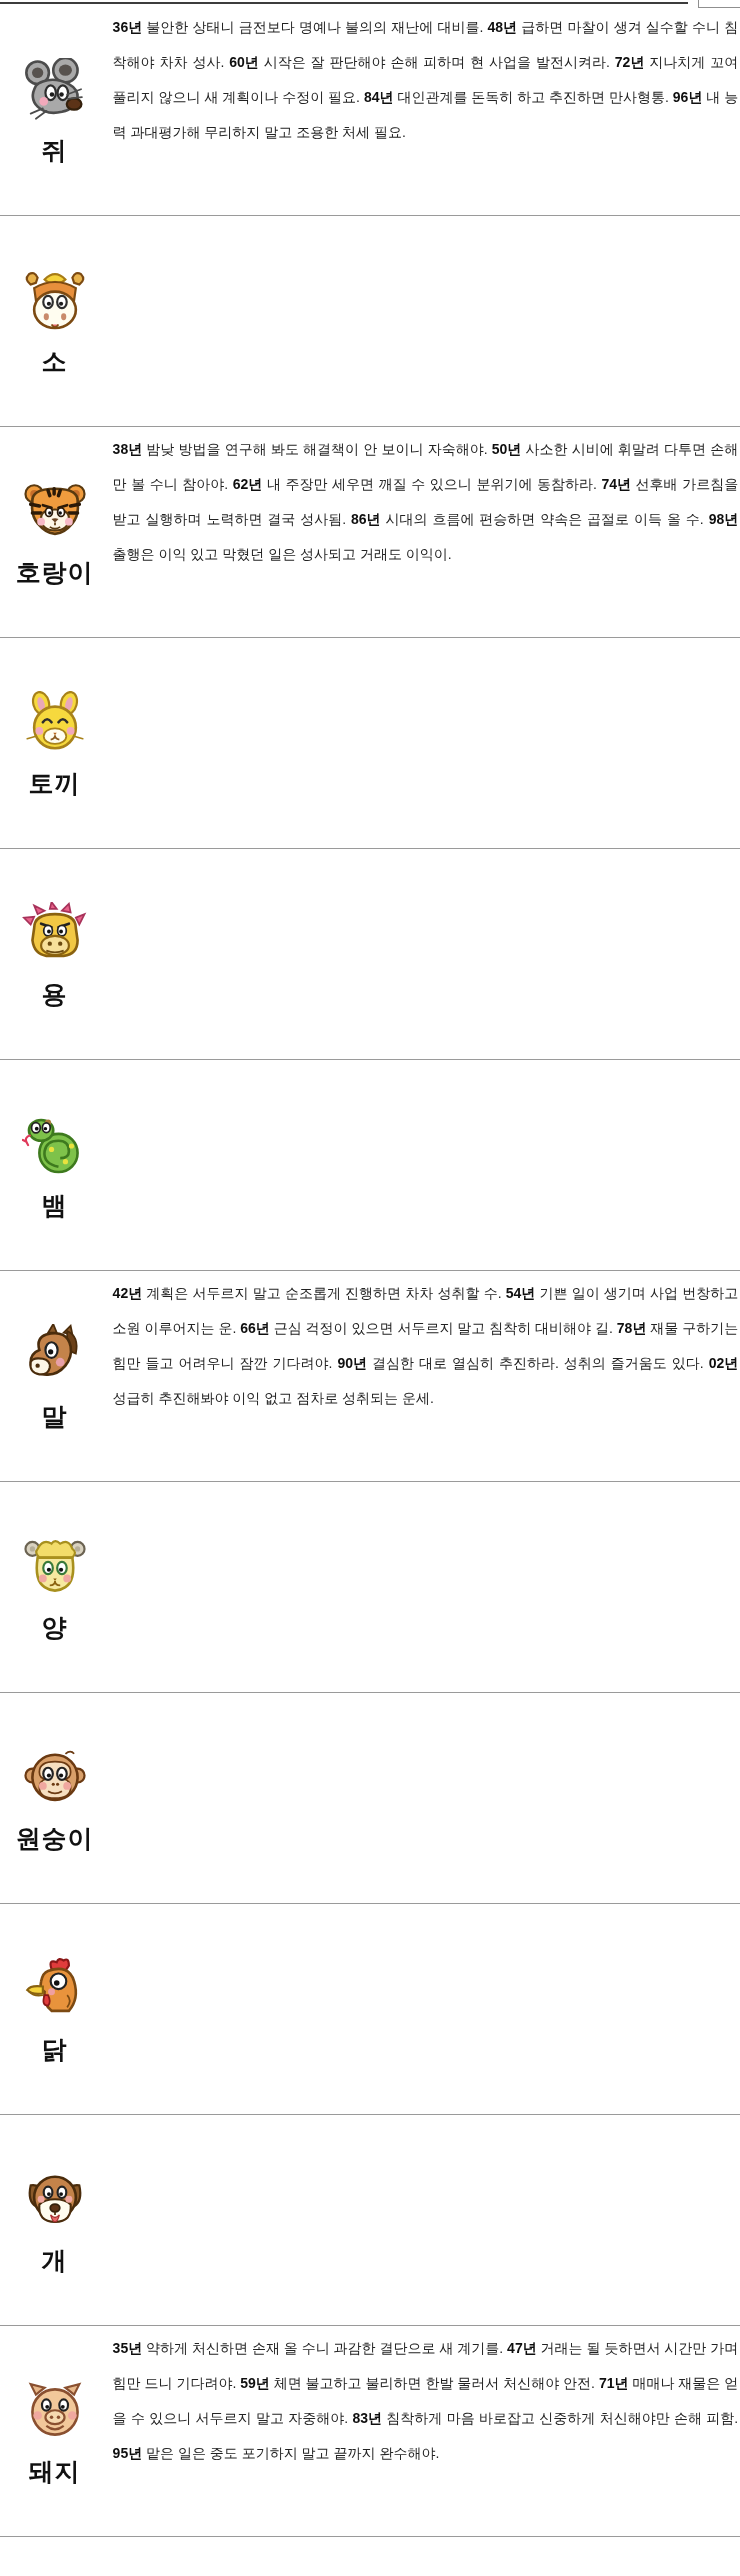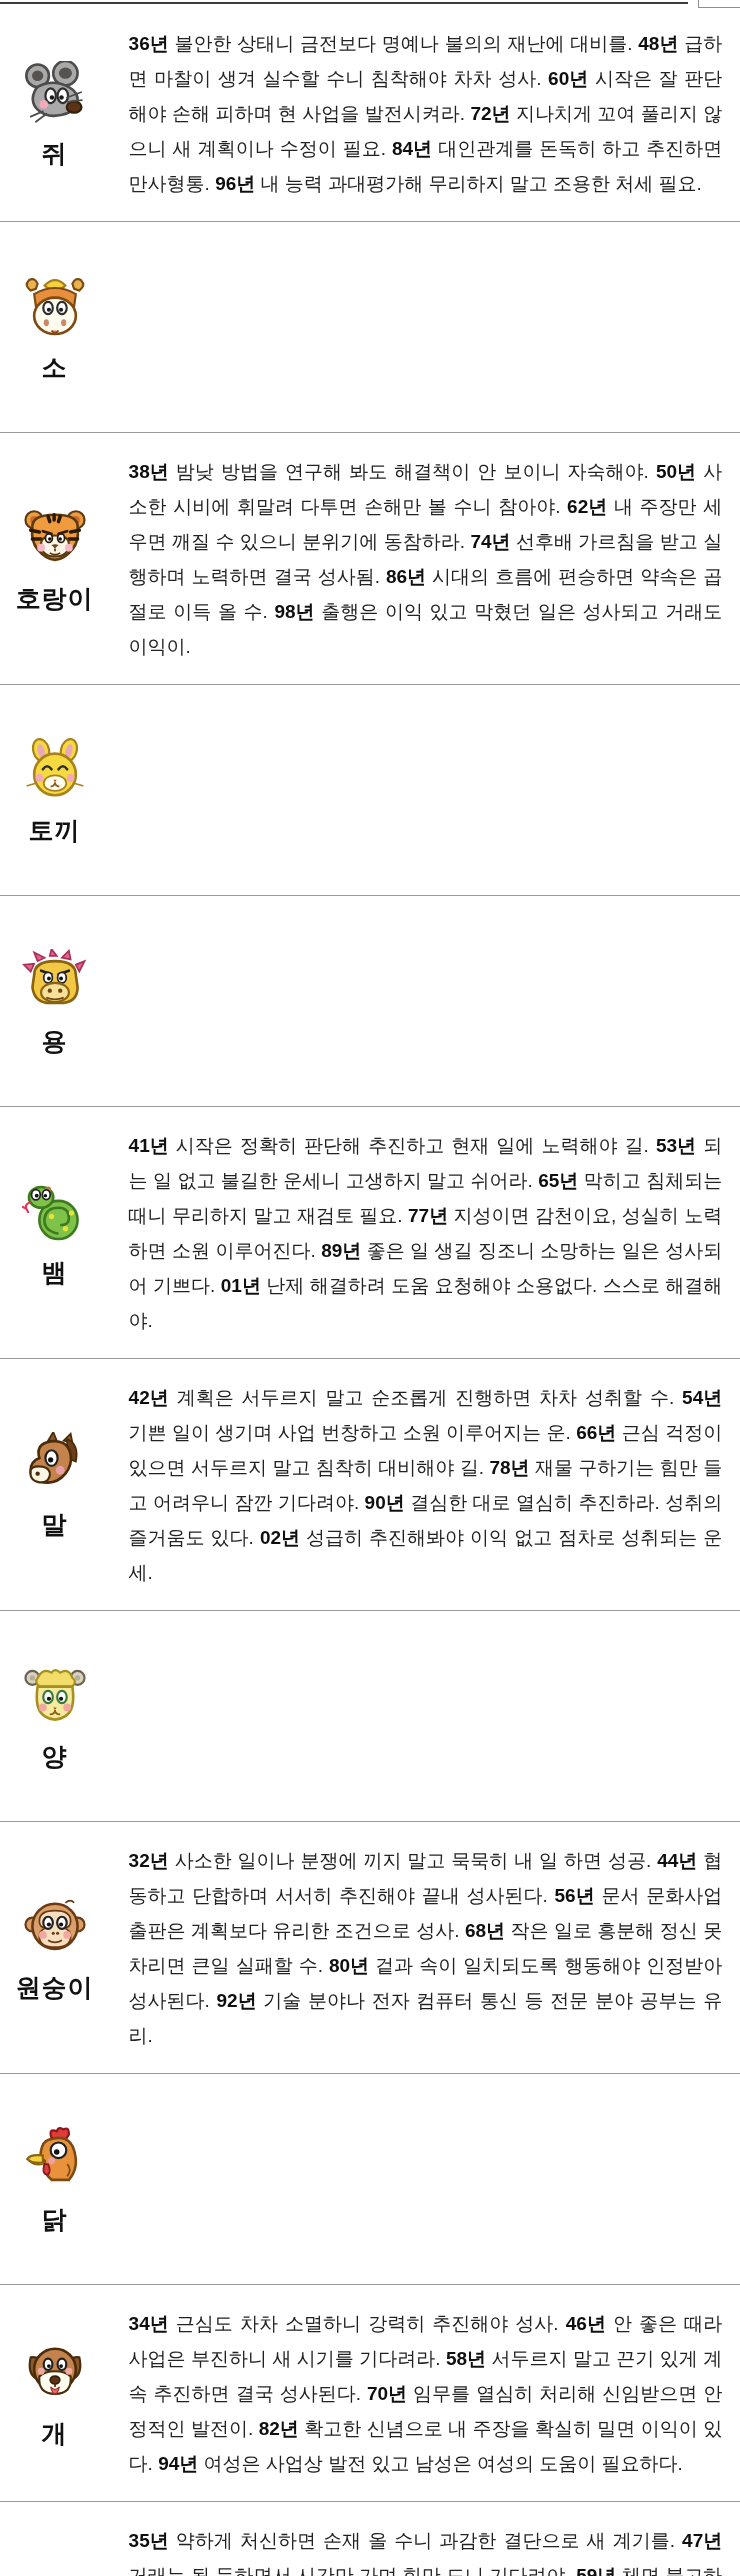--- a/index.html
+++ b/index.html
@@ -26,22 +26,22 @@
     display:flex; flex-direction:column; align-items:center; justify-content:center;
     gap:14.3px;
   }
   .icon{display:block; width:66px; height:66px;}
   .icon svg{display:block;}
   .label{
     font-weight:bold; font-size:25px; letter-spacing:0.9px; color:#111;
     line-height:1;
   }
   .fortune{
-    flex:1 1 auto; margin:16px; padding:3.6px 1.8px 3.6px 3.6px;
-    font-size:19px; line-height:35px;
+    flex:1 1 auto; margin:0; padding:3.6px 1.8px 3.6px 3.6px;
+    font-size:14px; line-height:35px;
     text-align:justify; word-break:break-all;
     color:#222;
   }
   .fortune b.year{font-weight:bold; color:#0f0f0f;}
 </style>
 </head>
 <body>
 
 <div class="top-rule"></div>
 <div class="corner-fragment"></div>
@@ -175,21 +175,20 @@
             <circle cx="30" cy="11" r="3.5" fill="#a87c3a"></circle>
             <ellipse cx="16" cy="17" rx="5" ry="6" fill="#fff" stroke="#222" stroke-width="2"></ellipse>
             <circle cx="17" cy="18" r="2.2" fill="#111"></circle>
             <ellipse cx="28" cy="17" rx="4.5" ry="5.5" fill="#fff" stroke="#222" stroke-width="2"></ellipse>
             <circle cx="27" cy="18" r="2" fill="#111"></circle>
             <path d="M9 26 Q3 28 5 33 M5 33 L1 31 M5 33 L7 37" stroke="#e0395a" stroke-width="2.5" fill="none" stroke-linecap="round"></path>
           </svg>
         </span>
       <span class="label">뱀</span>
     </div>
-    <p class="fortune"><b class="year">41년</b> 시작은 정확히 판단해 추진하고 현재 일에 노력해야 길. <b class="year">53년</b> 되는 일 없고 불길한 운세니 고생하지 말고 쉬어라. <b class="year">65년</b> 막히고 침체되는 때니 무리하지 말고 재검토 필요. <b class="year">77년</b> 지성이면 감천이요, 성실히 노력하면 소원 이루어진다. <b class="year">89년</b> 좋은 일 생길 징조니 소망하는 일은 성사되어 기쁘다. <b class="year">01년</b> 난제 해결하려 도움 요청해야 소용없다. 스스로 해결해야.</p>
   </section>
 
   <section class="row">
     <div class="left">
       <span class="icon">
           <svg width="66" height="66" viewBox="0 0 76 76">
             <path d="M30 10 L36 0 L40 10 Z M48 10 L56 2 L58 12 Z" fill="#8a5a2a" stroke="#4a2c0c" stroke-width="2"></path>
             <path d="M52 8 Q66 14 62 34 L52 30 Z" fill="#6b4018" stroke="#4a2c0c" stroke-width="2"></path>
             <path d="M28 12 Q52 6 56 26 Q58 38 50 48 Q40 60 26 58 Q10 56 10 44 Q10 34 20 30 Q16 16 28 12 Z" fill="#c4834a" stroke="#4a2c0c" stroke-width="3"></path>
             <path d="M10 44 Q8 56 20 58 Q30 59 32 50 Q33 42 24 40 Q12 38 10 44 Z" fill="#fdf6e6" stroke="#4a2c0c" stroke-width="2.5"></path>
@@ -243,21 +242,20 @@
             <circle cx="45" cy="34" r="2.4" fill="#111"></circle>
             <circle cx="24" cy="46" r="4.5" fill="#f0a8a0"></circle>
             <circle cx="52" cy="46" r="4.5" fill="#f0a8a0"></circle>
             <circle cx="36" cy="44" r="1.8" fill="#6b3a12"></circle>
             <circle cx="41" cy="44" r="1.8" fill="#6b3a12"></circle>
             <path d="M30 52 Q38 57 46 52" stroke="#6b3a12" stroke-width="2" fill="none"></path>
           </svg>
         </span>
       <span class="label">원숭이</span>
     </div>
-    <p class="fortune"><b class="year">32년</b> 사소한 일이나 분쟁에 끼지 말고 묵묵히 내 일 하면 성공. <b class="year">44년</b> 협동하고 단합하며 서서히 추진해야 끝내 성사된다. <b class="year">56년</b> 문서 문화사업 출판은 계획보다 유리한 조건으로 성사. <b class="year">68년</b> 작은 일로 흥분해 정신 못 차리면 큰일 실패할 수. <b class="year">80년</b> 겉과 속이 일치되도록 행동해야 인정받아 성사된다. <b class="year">92년</b> 기술 분야나 전자 컴퓨터 통신 등 전문 분야 공부는 유리.</p>
   </section>
 
   <section class="row">
     <div class="left">
       <span class="icon">
           <svg width="66" height="66" viewBox="0 0 76 76">
             <path d="M34 14 Q30 2 40 6 Q42 0 48 4 Q54 0 54 10 L50 16 Z" fill="#e03c3c" stroke="#8a1818" stroke-width="2.5"></path>
             <path d="M30 16 Q54 8 60 28 Q66 48 54 62 L34 62 Q24 54 26 40 Q20 36 22 28 Q24 18 30 16 Z" fill="#e8933c" stroke="#7c4a12" stroke-width="3"></path>
             <circle cx="42" cy="28" r="9" fill="#fff" stroke="#222" stroke-width="2.5"></circle>
             <circle cx="40" cy="30" r="3.2" fill="#111"></circle>
@@ -286,21 +284,20 @@
             <circle cx="45" cy="30" r="2.2" fill="#111"></circle>
             <circle cx="22" cy="36" r="4" fill="#f0a8a0"></circle>
             <circle cx="54" cy="36" r="4" fill="#f0a8a0"></circle>
             <ellipse cx="38" cy="46" rx="5.5" ry="4.5" fill="#5c3317" stroke="#33200c" stroke-width="2"></ellipse>
             <path d="M38 50 L38 54" stroke="#4a2c0c" stroke-width="2"></path>
             <path d="M33 54 Q38 60 43 54 Q41 62 38 62 Q35 62 33 54 Z" fill="#e86a6a" stroke="#a83232" stroke-width="1.5"></path>
           </svg>
         </span>
       <span class="label">개</span>
     </div>
-    <p class="fortune"><b class="year">34년</b> 근심도 차차 소멸하니 강력히 추진해야 성사. <b class="year">46년</b> 안 좋은 때라 사업은 부진하니 새 시기를 기다려라. <b class="year">58년</b> 서두르지 말고 끈기 있게 계속 추진하면 결국 성사된다. <b class="year">70년</b> 임무를 열심히 처리해 신임받으면 안정적인 발전이. <b class="year">82년</b> 확고한 신념으로 내 주장을 확실히 밀면 이익이 있다. <b class="year">94년</b> 여성은 사업상 발전 있고 남성은 여성의 도움이 필요하다.</p>
   </section>
 
   <section class="row">
     <div class="left">
       <span class="icon">
           <svg width="66" height="66" viewBox="0 0 76 76">
             <path d="M16 18 L10 6 L26 10 Z" fill="#e8b88a" stroke="#8a5030" stroke-width="2.5"></path>
             <path d="M60 18 L66 6 L50 10 Z" fill="#e8b88a" stroke="#8a5030" stroke-width="2.5"></path>
             <circle cx="38" cy="38" r="26" fill="#f2c89a" stroke="#8a5030" stroke-width="3"></circle>
             <ellipse cx="28" cy="30" rx="5" ry="6.5" fill="#fff" stroke="#222" stroke-width="2.5"></ellipse>

